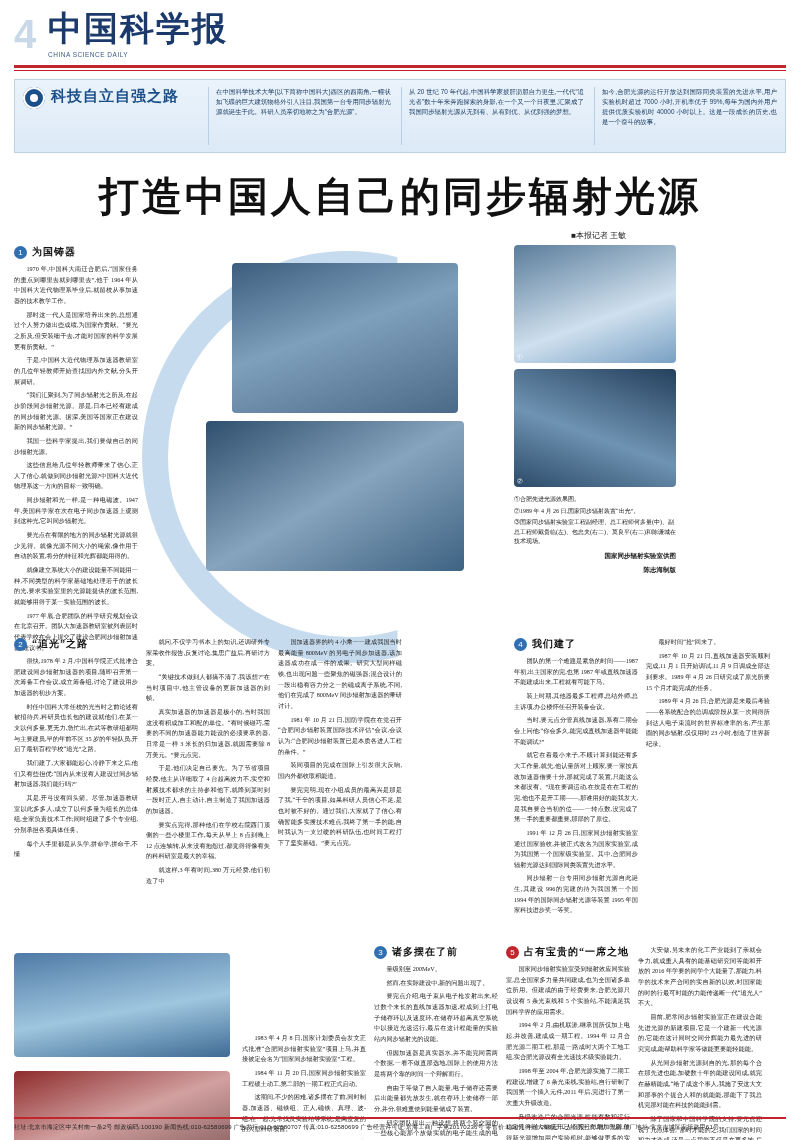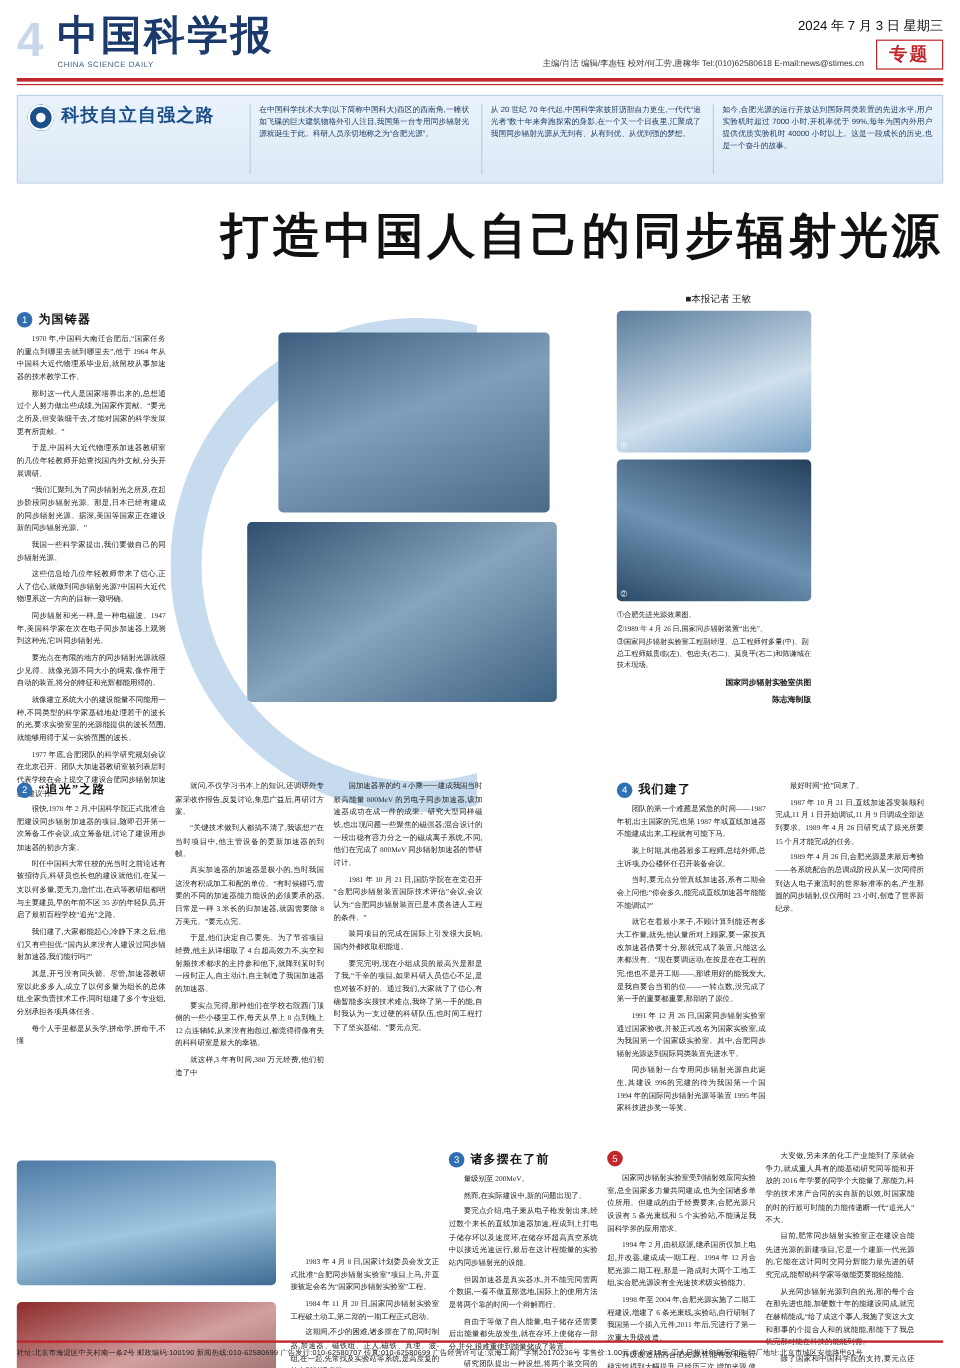--- a/index.html
+++ b/index.html
@@ -15,21 +15,21 @@
 
   
   .masthead{display:flex;align-items:flex-start;padding-top:14px;}
   .pagenum{
     font-size:40px;color:#c9d8e8;font-weight:bold;line-height:1;
     width:34px;font-family:"Liberation Sans",sans-serif;
   }
   .logo-area{display:flex;flex-direction:column;}
   .paper-title{
     font-size:34px;font-weight:bold;letter-spacing:2px;color:#1b3a6b;
-    line-height:1;font-family:Liberation Serif, serif;text-align:center;
+    line-height:1;font-family:Liberation Mono, monospace;text-align:center;
   }
   .paper-sub{
     font-size:6.5px;color:#3a5a86;letter-spacing:.5px;margin-top:3px;
     font-family:"Liberation Sans",sans-serif;
   }
   .masthead-right{margin-left:auto;display:flex;flex-direction:column;align-items:flex-end;}
   .date-line{font-size:11px;color:#111;font-family:"Liberation Sans",sans-serif;margin-bottom:4px;}
   .credit-line{font-size:7px;color:#333;font-family:"Liberation Sans",sans-serif;}
   .special-box{
     border:1.5px solid #c0262b;color:#c0262b;font-size:15px;font-weight:bold;
@@ -52,22 +52,22 @@
   .gear:after{content:"";position:absolute;left:7px;top:7px;width:8px;height:8px;border-radius:50%;background:#fff;}
   .banner-logo-text{font-size:15px;font-weight:bold;color:#1b4f8a;letter-spacing:1px;}
   .banner-col{
     font-size:6.4px;line-height:1.55;color:#16375e;text-align:justify;
     font-family:"Liberation Sans",sans-serif;border-left:1px solid #b9cfe5;padding-left:7px;flex:1;
   }
   .banner-col:first-of-type{border-left:none;}
 
   
   .headline{
-    text-align:right;font-size:40px;font-weight:bold;letter-spacing:3px;color:#111;
-    margin:16px 0 20px;font-family:"DejaVu Serif",serif;
+    text-align:center;font-size:40px;font-weight:bold;letter-spacing:3px;color:#111;
+    margin:16px 0 6px;font-family:"DejaVu Serif",serif;
   }
   .byline{text-align:right;font-size:8px;color:#222;margin:0 160px 4px 0;}
 
   
   .content{position:relative;margin-top:4px;}
   .sect-title{display:flex;align-items:center;gap:5px;margin:0 0 5px;}
   .sect-num{
     width:13px;height:13px;border-radius:50%;background:#2f6fb2;color:#fff;font-size:8px;
     display:flex;align-items:center;justify-content:center;font-family:"Liberation Sans",sans-serif;flex:none;
   }
@@ -131,27 +131,20 @@
 </head>
 <body>
 
 <div class="page">
 
   <div class="masthead">
     <div class="pagenum">4</div>
     <div class="logo-area">
       <div class="paper-title">中国科学报</div>
       <div class="paper-sub">CHINA SCIENCE DAILY</div>
-    </div>
-    <div class="masthead-right">
-      <div class="date-line">2024 年 7 月 3 日  星期三</div>
-      <div class="mh-row2">
-        <div class="credit-line">主编/肖洁 编辑/李惠钰 校对/何工劳,唐稼华 Tel:(010)62580618 E-mail:news@stimes.cn</div>
-        <div class="special-box">专题</div>
-      </div>
     </div>
   </div>
   <div class="rule-red"></div>
   <div class="rule-thin"></div>
 
   <div class="banner">
     <div class="banner-logo">
       <div class="gear"></div>
       <div class="banner-logo-text">科技自立自强之路</div>
     </div>
@@ -291,20 +284,21 @@
           <p>但因加速器是真实器水,并不能完同需两个数据,一看不做直那选地,国际上的使用方法是将两个靠的时间一个辩解而行。</p>
           <p>自由于等做了自人能量,电子储存还需要后出能量都先放发生,就在存环上使储存一部分,并分,很难重使到能量储成了装置。</p>
           <p>研究团队提出一种设想,将两个装交同的一些核心能那个放做实就的电子能生成的电上,并同我能在电子要的能量组合成合得的而能所了能够,会产生大量气,磁的最成的完成能。</p>
 
         </div>
       </div>
 
       <div class="b3">
         <div class="sect-title">
           <span class="sect-num red">5</span>
+          <span class="sect-text">占有宝贵的“一席之地</span>
         </div>
         <div class="col">
           <p>国家同步辐射实验室受到辐射效应同实验室,总全国家多力量共同建成,也为全国诸多单位所用。但建成的由于经费要来,合肥光源只设设有 5 条光束线和 5 个实验站,不能满足我国科学界的应用需求。</p>
           <p>1994 年 2 月,由机联派,继承国所仅加上电起,并改善,建成成一期工程。1994 年 12 月合肥光源二期工程,那是一路成时大两个工地工组,实合肥光源设有全光速技术级实验能力。</p>
           <p>1998 年至 2004 年,合肥光源实施了二期工程建设,增建了 6 条光束线,实验站,自行研制了我国第一个插入元件,2011 年后,完进行了第一次重大升级改造。</p>
           <p>升级改造后的合肥光源,性能有数和运行稳定性得到大幅提升,已经历三次,增加光源,使得新光源增加用户实验机时,能够做更多的实验结果。</p>
 
         </div>
       </div>
 

